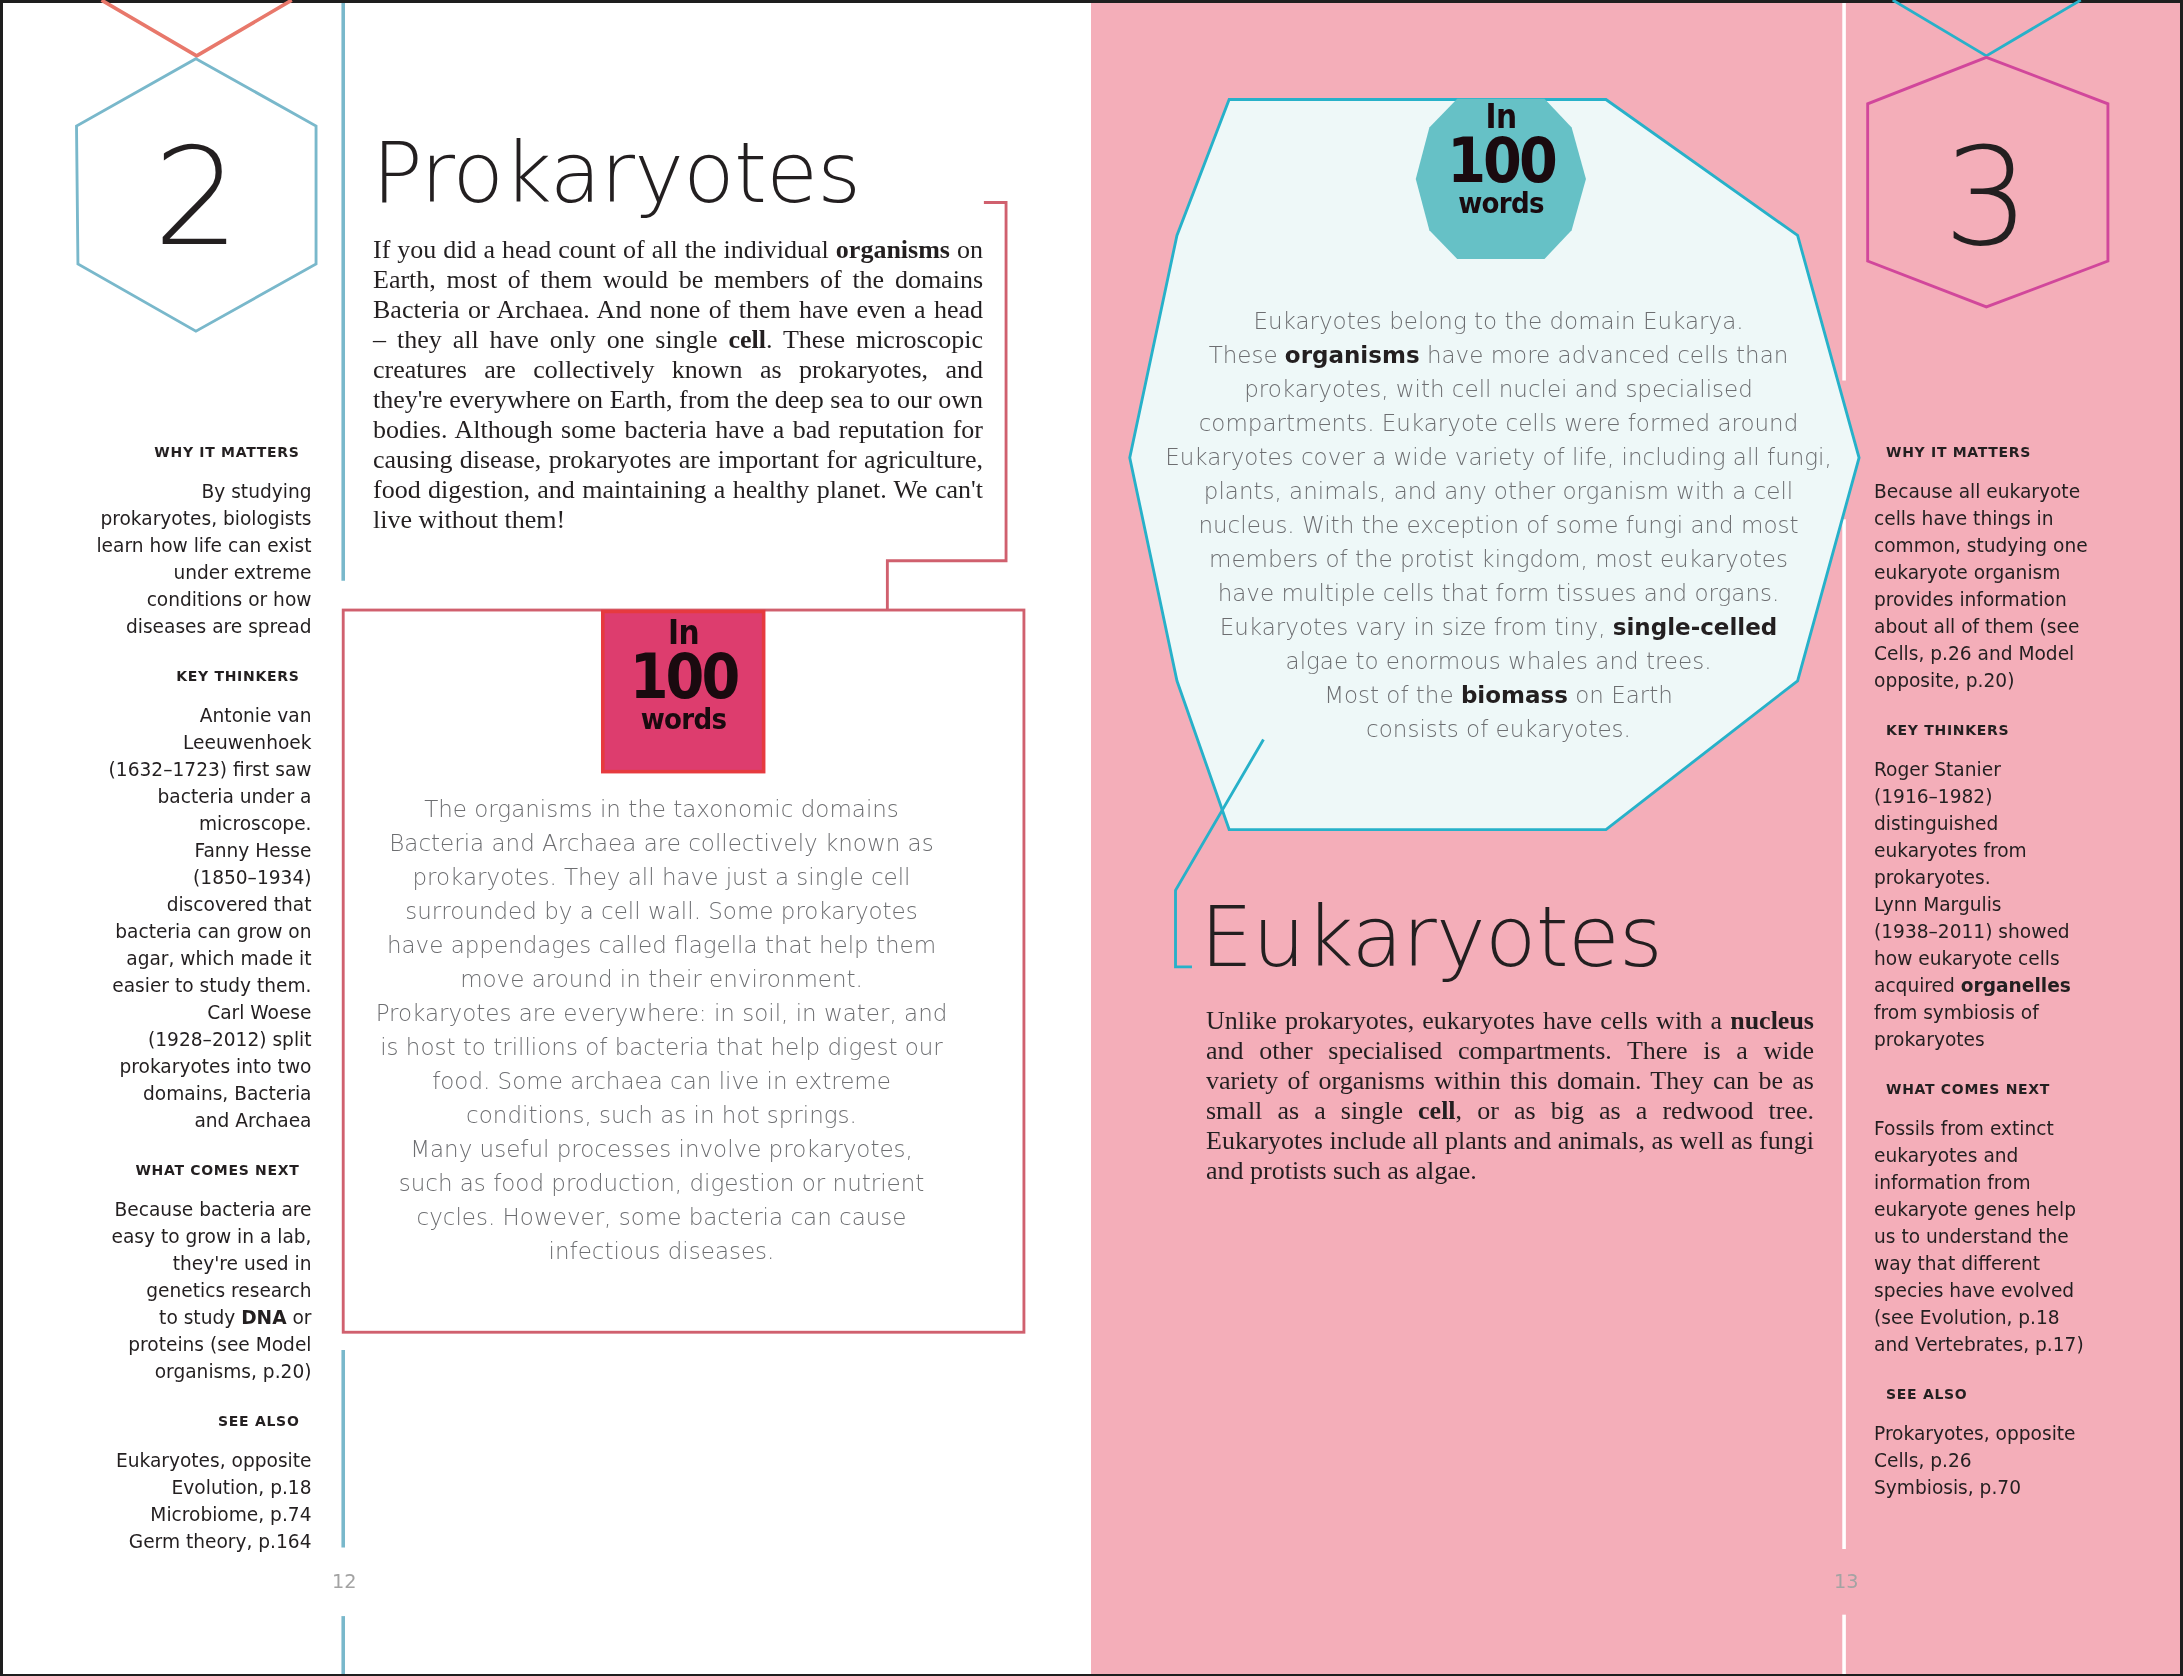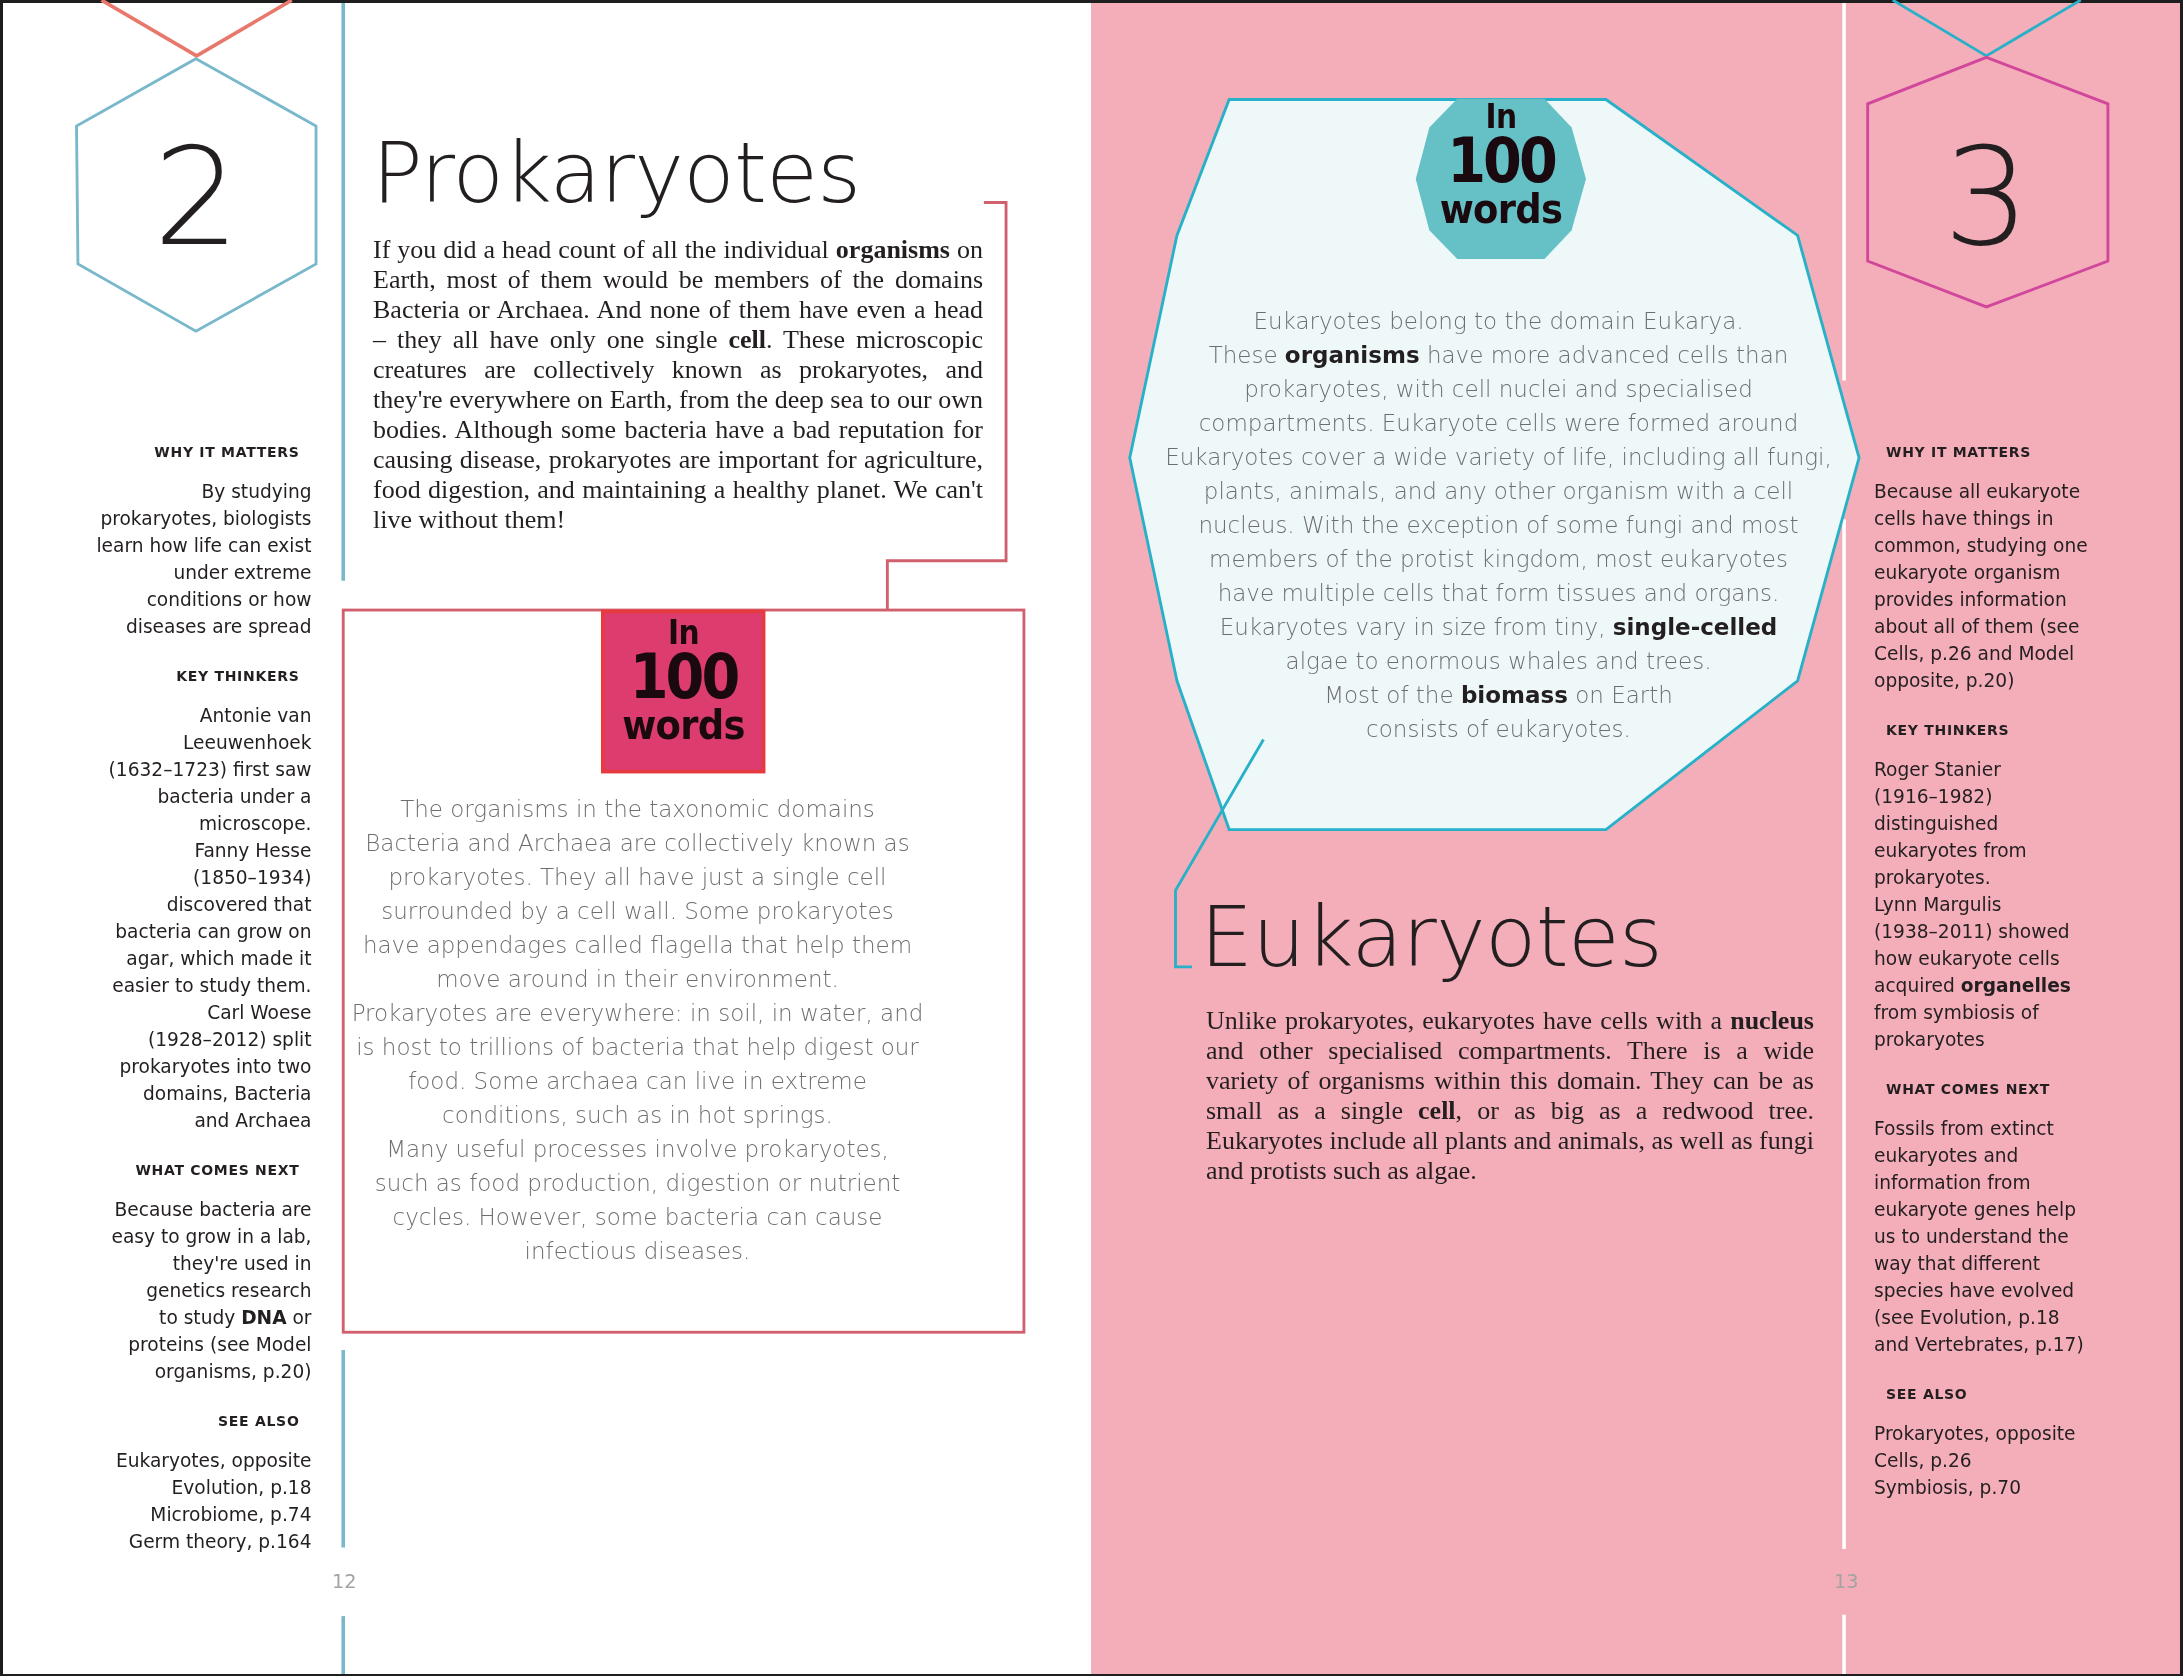--- a/index.html
+++ b/index.html
@@ -24,21 +24,21 @@
   .sidebar { font-family: "DejaVu Sans", sans-serif; font-size: 18.6px; line-height: 27px; }
   .sidebar .sec { margin-bottom: 23px; }
   .sidebar h4 { margin: 12px; font-size: 14px; font-weight: bold; letter-spacing: 0.7px; line-height: 27px; }
   .sidebar p { margin: 0; white-space: pre-line; }
   .sidebar-left { text-align: right; }
   .sidebar-right { text-align: left; }
 
   .badge { position: absolute; display: flex; flex-direction: column; align-items: center; font-family: "DejaVu Sans Condensed", "DejaVu Sans", sans-serif; font-weight: bold; color: #1a0a0f; line-height: 1; }
   .badge .b-in { font-size: 33px; letter-spacing: -0.7px; }
   .badge .b-num { font-size: 62px; letter-spacing: -2.9px; margin: -2.9px 0; }
-  .badge .b-words { font-size: 41px; letter-spacing: -0.7px; }
+  .badge .b-words { font-size: 29px; letter-spacing: -0.7px; }
 
   .hw-text { font-family: "DejaVu Sans", sans-serif; font-weight: 300; font-size: 23px; line-height: 34px; color: #6d6e71; text-align: center; }
   .hw-text b { color: #231f20; font-weight: bold; }
   .hw-text .ln { display: block; white-space: nowrap; }
 
   .page-num { font-family: "DejaVu Sans", sans-serif; font-size: 19.3px; color: #a3a3a3; background: transparent; }
 </style>
 </head>
 <body>
 
@@ -78,21 +78,21 @@
 <div class="abs title" style="left:372px; top:131px;">Prokaryotes</div>
 
 <div class="abs intro" style="left:373px; top:235px; width:610px;"><span>If you did a head count of all the individual </span><b>organisms</b><span> on Earth, most of them would be members of the domains Bacteria or Archaea. And none of them have even a head – they all have only one single </span><b>cell</b><span>. These microscopic creatures are collectively known as prokaryotes, and they're everywhere on Earth, from the deep sea to our own bodies. Although some bacteria have a bad reputation for causing disease, prokaryotes are important for agriculture, food digestion, and maintaining a healthy planet. We can't live without them!</span></div>
 
 <div class="badge" style="left:603px; top:616px; width:161px; height:156px;">
   <span class="b-in">In</span>
   <span class="b-num">100</span>
   <span class="b-words">words</span>
 </div>
 
-<div class="abs hw-text" style="left:346px; top:792px; width:583px;">
+<div class="abs hw-text" style="left:346px; top:792px; width:583px;padding-left:24px;">
   <span class="ln">The organisms in the taxonomic domains</span>
   <span class="ln">Bacteria and Archaea are collectively known as</span>
   <span class="ln">prokaryotes. They all have just a single cell</span>
   <span class="ln">surrounded by a cell wall. Some prokaryotes</span>
   <span class="ln">have appendages called flagella that help them</span>
   <span class="ln">move around in their environment.</span>
   <span class="ln">Prokaryotes are everywhere: in soil, in water, and</span>
   <span class="ln">is host to trillions of bacteria that help digest our</span>
   <span class="ln">food. Some archaea can live in extreme</span>
   <span class="ln">conditions, such as in hot springs.</span>

